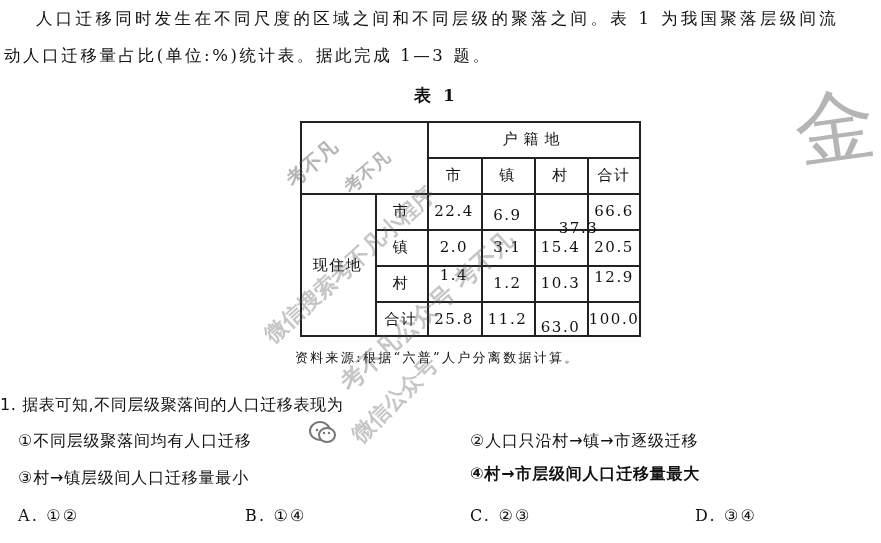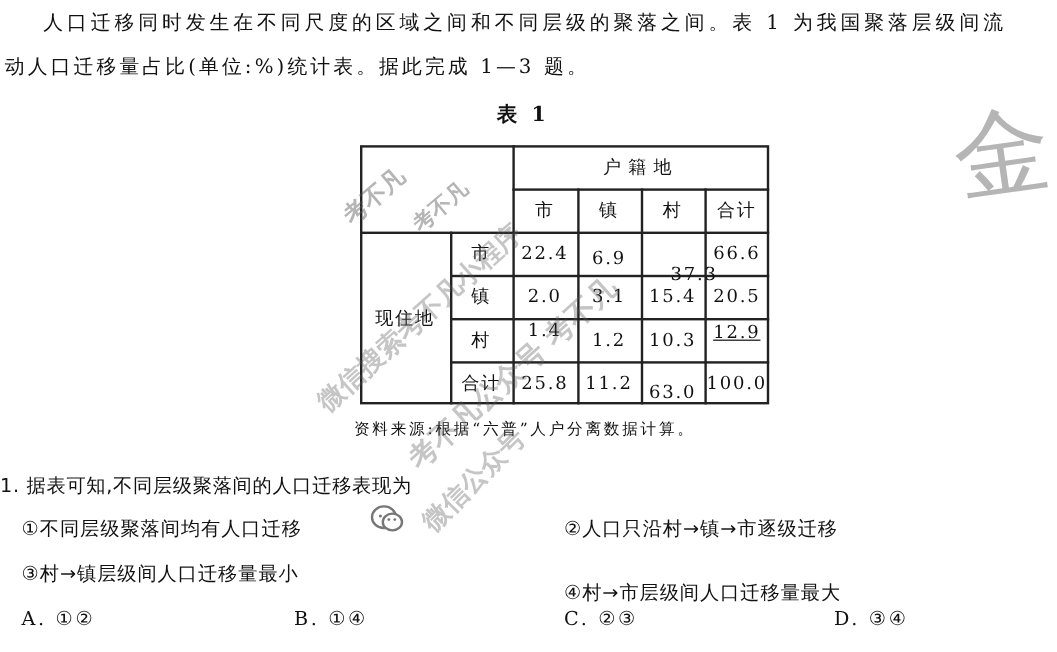--- a/index.html
+++ b/index.html
@@ -13,21 +13,21 @@
   #intro2 { left: 4px; top: 45px; font-size: 16.5px; letter-spacing: 2.6px; }
   #table-title { left: 414px; top: 84px; font-size: 17px; font-weight: bold; letter-spacing: 3px; }
   #source { left: 270px; top: 349px; font-size: 13px; letter-spacing: 2.3px; margin-left: 25px; }
 
   .sans { font-family: "DejaVu Sans", "Liberation Sans", sans-serif; }
   #q1 { left: 0px; top: 395px; font-size: 16px; letter-spacing: 0.6px; }
   .opt { font-size: 16px; letter-spacing: 0.8px; }
   #o1 { left: 18px; top: 431px; }
   #o2 { left: 470px; top: 431px; }
   #o3 { left: 18px; top: 468px; }
-  #o4 { left: 470px; top: 484px; }
+  #o4 { left: 470px; top: 464px; font-weight: bold; }
   .ans { font-size: 16px; top: 506px; }
   #aA { left: 18px; } #aB { left: 245px; } #aC { left: 470px; } #aD { left: 695px; }
 
   
   #data-table { position: absolute; left: 263px; top: 121px; width: 341px; height: 216px; margin-left: 37px; }
   .cell {
     position: absolute; box-sizing: border-box;
     display: flex; align-items: center; justify-content: center;
     font-size: 15px; letter-spacing: 1.5px;
   }
@@ -78,21 +78,21 @@
   <div class="cell" style="left:75px; top:108px; width:52px; height:36px;">镇</div>
   <div class="cell" style="left:127px; top:108px; width:54px; height:36px;">2.0</div>
   <div class="cell" style="left:181px; top:108px; width:53px; height:36px;">3.1</div>
   <div class="cell" style="left:234px; top:108px; width:53px; height:36px;">15.4</div>
   <div class="cell" style="left:287px; top:108px; width:54px; height:36px;">20.5</div>
 
   <div class="cell" style="left:75px; top:144px; width:52px; height:36px;">村</div>
   <div class="cell" style="left:127px; top:144px; width:54px; height:20px;text-align:right;">1.4</div>
   <div class="cell" style="left:181px; top:144px; width:53px; height:36px;">1.2</div>
   <div class="cell" style="left:234px; top:144px; width:53px; height:36px;border-radius:17px;">10.3</div>
-  <div class="cell" style="left:287px; top:144px; width:54px; height:23px;text-decoration:underline;">12.9</div>
+  <div class="cell" style="left:287px; top:144px; width:54px; height:23px;">12.9</div>
 
   <div class="cell" style="left:75px; top:180px; width:52px; height:36px;">合计</div>
   <div class="cell" style="left:127px; top:180px; width:54px; height:36px;">25.8</div>
   <div class="cell" style="left:181px; top:180px; width:53px; height:36px;">11.2</div>
   <div class="cell" style="left:234px; top:180px; width:53px; height:52px;">63.0</div>
   <div class="cell" style="left:287px; top:180px; width:54px; height:36px;">100.0</div>
 </div>
 
 <div class="line" id="source">资料来源:根据“六普”人户分离数据计算。</div>
 

